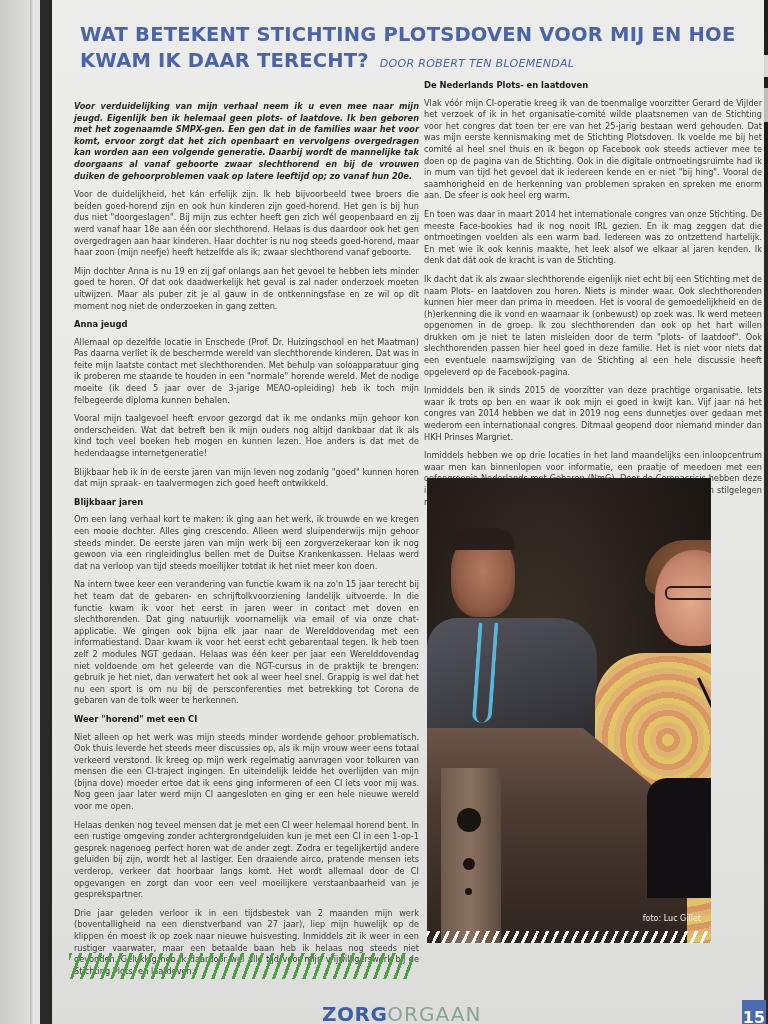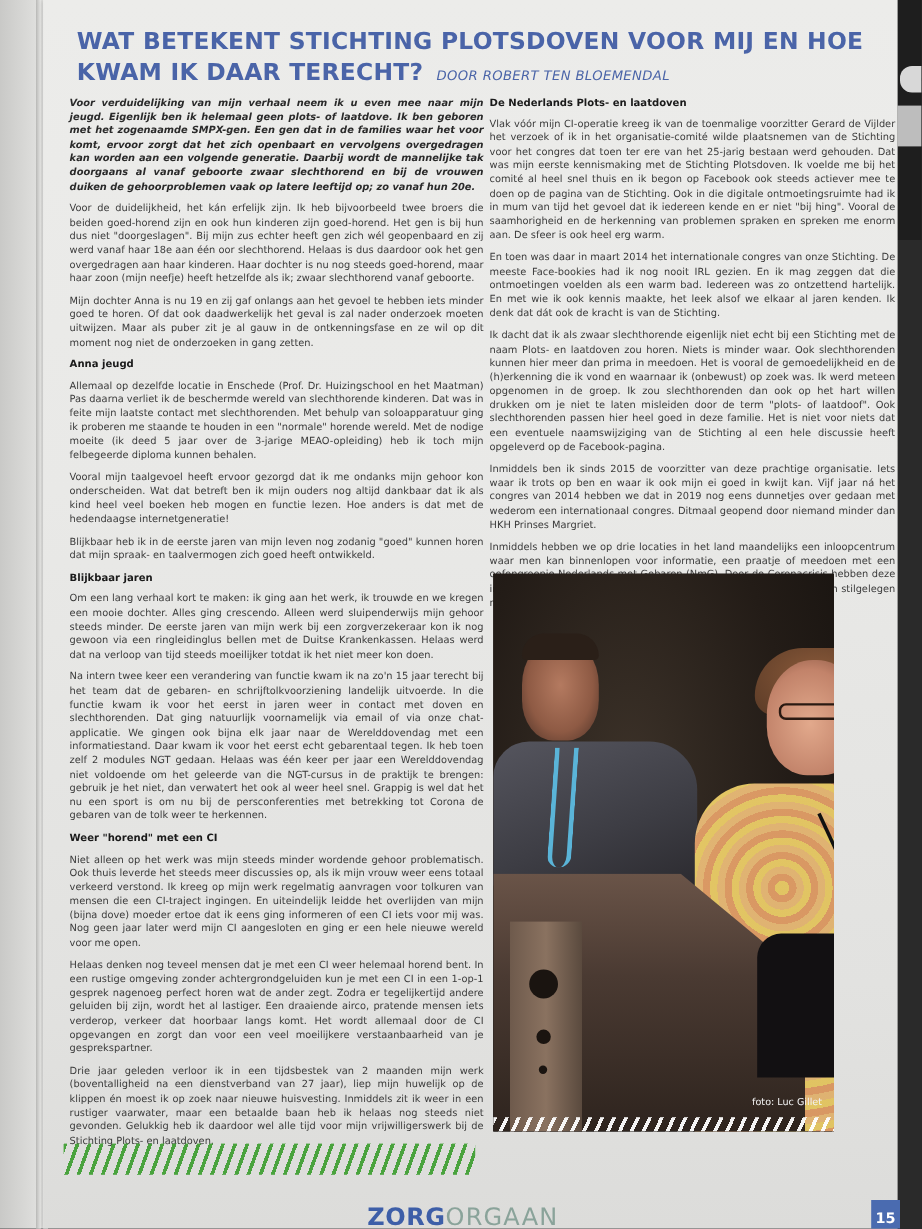--- a/index.html
+++ b/index.html
@@ -23,21 +23,21 @@
     }
     .right-strip .logo-frag {
       position: absolute; left: 4px; top: 55px; width: 18px; height: 22px;
       border-radius: 10px 0 0 10px; background: #d8d8d8;
     }
     .right-strip .txt-frag {
       position: absolute; left: 2px; top: 88px; width: 20px; height: 34px;
       background: #bdbdbd;
     }
     .page {
-      position: absolute; left: 36px; top: 0; width: 712px; height: 1024px;
+      position: absolute; left: 52px; top: 0; width: 712px; height: 1024px;
       background: linear-gradient(180deg, #ececea 0%, #e9e9e7 40%, #e2e2e0 80%, #dcdcda 100%);
       box-shadow: -2px 0 4px rgba(0,0,0,0.15);
     }
     .headline {
       position: absolute; left: 28px; top: 22px; width: 680px;
       color: #4a64a8;
       font-family: "DejaVu Sans", sans-serif;
       font-weight: bold;
       font-size: 19.5px; line-height: 26px; letter-spacing: 0.2px;
     }
@@ -48,21 +48,21 @@
     .col {
       position: absolute; top: 80px;
       font-family: "DejaVu Sans", sans-serif;
       color: #3a3a3a;
       font-size: 8.2px; line-height: 11.6px;
       text-align: justify;
     }
     .col-left { left: 22px; width: 345px; }
     .col-right { left: 372px; width: 338px; }
     .col p { margin-bottom: 7px; }
-    .col p.intro { font-weight: bold; font-style: italic; color: #2a2a2a; }
+    .col p.intro { font-weight: bold; font-style: italic; color: #2a2a2a; margin-top: 21px; }
     .col h3 { font-size: 8.4px; font-weight: bold; color: #1a1a1a; margin-bottom: 6px; }
     .photo {
       position: absolute; left: 375px; top: 478px; width: 284px; height: 465px;
       background: #1c1714; overflow: hidden;
     }
     .photo .bg {
       position: absolute; inset: 0;
       background: radial-gradient(ellipse at 40% 35%, #3b3128 0%, #231c17 55%, #15110e 100%);
     }
     .photo .man-head {
@@ -137,21 +137,21 @@
     }
     .masthead {
       position: absolute; left: 270px; top: 1002px;
       font-family: "DejaVu Sans", sans-serif; font-size: 20px; letter-spacing: 0.5px;
     }
     .masthead .zorg { color: #3d5ea8; font-weight: bold; }
     .masthead .orgaan { color: #8aa39a; font-weight: normal; letter-spacing: 1px; }
     .page-number {
       position: absolute; left: 690px; top: 1000px; width: 24px; height: 24px;
       background: #4a6bb0; color: #ffffff;
-      font-family: "DejaVu Sans", sans-serif; font-size: 12px; font-weight: bold;
+      font-family: "DejaVu Sans", sans-serif; font-size: 16px; font-weight: bold;
       text-align: center; padding-top: 8px;
     }
   </style>
 </head>
 <body>
 
 <div class="left-page-edge">
   <div class="fold"></div>
 </div>
 <div class="right-strip">
@@ -165,21 +165,21 @@
     <span>WAT BETEKENT STICHTING PLOTSDOVEN VOOR MIJ EN HOE KWAM IK DAAR TERECHT?</span>
     <span class="byline">DOOR ROBERT TEN BLOEMENDAL</span>
   </h1>
 
   <div class="col col-left">
     <p class="intro">Voor verduidelijking van mijn verhaal neem ik u even mee naar mijn jeugd. Eigenlijk ben ik helemaal geen plots- of laatdove. Ik ben geboren met het zogenaamde SMPX-gen. Een gen dat in de families waar het voor komt, ervoor zorgt dat het zich openbaart en vervolgens overgedragen kan worden aan een volgende generatie. Daarbij wordt de mannelijke tak doorgaans al vanaf geboorte zwaar slechthorend en bij de vrouwen duiken de gehoorproblemen vaak op latere leeftijd op; zo vanaf hun 20e.</p>
     <p>Voor de duidelijkheid, het kán erfelijk zijn. Ik heb bijvoorbeeld twee broers die beiden goed-horend zijn en ook hun kinderen zijn goed-horend. Het gen is bij hun dus niet "doorgeslagen". Bij mijn zus echter heeft gen zich wél geopenbaard en zij werd vanaf haar 18e aan één oor slechthorend. Helaas is dus daardoor ook het gen overgedragen aan haar kinderen. Haar dochter is nu nog steeds goed-horend, maar haar zoon (mijn neefje) heeft hetzelfde als ik; zwaar slechthorend vanaf geboorte.</p>
     <p>Mijn dochter Anna is nu 19 en zij gaf onlangs aan het gevoel te hebben iets minder goed te horen. Of dat ook daadwerkelijk het geval is zal nader onderzoek moeten uitwijzen. Maar als puber zit je al gauw in de ontkenningsfase en ze wil op dit moment nog niet de onderzoeken in gang zetten.</p>
     <h3>Anna jeugd</h3>
     <p>Allemaal op dezelfde locatie in Enschede (Prof. Dr. Huizingschool en het Maatman) Pas daarna verliet ik de beschermde wereld van slechthorende kinderen. Dat was in feite mijn laatste contact met slechthorenden. Met behulp van soloapparatuur ging ik proberen me staande te houden in een "normale" horende wereld. Met de nodige moeite (ik deed 5 jaar over de 3-jarige MEAO-opleiding) heb ik toch mijn felbegeerde diploma kunnen behalen.</p>
-    <p>Vooral mijn taalgevoel heeft ervoor gezorgd dat ik me ondanks mijn gehoor kon onderscheiden. Wat dat betreft ben ik mijn ouders nog altijd dankbaar dat ik als kind heel veel boeken heb mogen en functie lezen. Hoe anders is dat met de hedendaagse internetgeneratie!</p>
+    <p>Vooral mijn taalgevoel heeft ervoor gezorgd dat ik me ondanks mijn gehoor kon onderscheiden. Wat dat betreft ben ik mijn ouders nog altijd dankbaar dat ik als kind toch veel boeken heb mogen en kunnen lezen. Hoe anders is dat met de hedendaagse internetgeneratie!</p>
     <p>Blijkbaar heb ik in de eerste jaren van mijn leven nog zodanig "goed" kunnen horen dat mijn spraak- en taalvermogen zich goed heeft ontwikkeld.</p>
     <h3>Blijkbaar jaren</h3>
     <p>Om een lang verhaal kort te maken: ik ging aan het werk, ik trouwde en we kregen een mooie dochter. Alles ging crescendo. Alleen werd sluipenderwijs mijn gehoor steeds minder. De eerste jaren van mijn werk bij een zorgverzekeraar kon ik nog gewoon via een ringleidinglus bellen met de Duitse Krankenkassen. Helaas werd dat na verloop van tijd steeds moeilijker totdat ik het niet meer kon doen.</p>
     <p>Na intern twee keer een verandering van functie kwam ik na zo'n 15 jaar terecht bij het team dat de gebaren- en schrijftolkvoorziening landelijk uitvoerde. In die functie kwam ik voor het eerst in jaren weer in contact met doven en slechthorenden. Dat ging natuurlijk voornamelijk via email of via onze chat-applicatie. We gingen ook bijna elk jaar naar de Werelddovendag met een informatiestand. Daar kwam ik voor het eerst echt gebarentaal tegen. Ik heb toen zelf 2 modules NGT gedaan. Helaas was één keer per jaar een Werelddovendag niet voldoende om het geleerde van die NGT-cursus in de praktijk te brengen: gebruik je het niet, dan verwatert het ook al weer heel snel. Grappig is wel dat het nu een sport is om nu bij de persconferenties met betrekking tot Corona de gebaren van de tolk weer te herkennen.</p>
     <h3>Weer "horend" met een CI</h3>
     <p>Niet alleen op het werk was mijn steeds minder wordende gehoor problematisch. Ook thuis leverde het steeds meer discussies op, als ik mijn vrouw weer eens totaal verkeerd verstond. Ik kreeg op mijn werk regelmatig aanvragen voor tolkuren van mensen die een CI-traject ingingen. En uiteindelijk leidde het overlijden van mijn (bijna dove) moeder ertoe dat ik eens ging informeren of een CI iets voor mij was. Nog geen jaar later werd mijn CI aangesloten en ging er een hele nieuwe wereld voor me open.</p>
     <p>Helaas denken nog teveel mensen dat je met een CI weer helemaal horend bent. In een rustige omgeving zonder achtergrondgeluiden kun je met een CI in een 1-op-1 gesprek nagenoeg perfect horen wat de ander zegt. Zodra er tegelijkertijd andere geluiden bij zijn, wordt het al lastiger. Een draaiende airco, pratende mensen iets verderop, verkeer dat hoorbaar langs komt. Het wordt allemaal door de CI opgevangen en zorgt dan voor een veel moeilijkere verstaanbaarheid van je gesprekspartner.</p>
     <p>Drie jaar geleden verloor ik in een tijdsbestek van 2 maanden mijn werk (boventalligheid na een dienstverband van 27 jaar), liep mijn huwelijk op de klippen én moest ik op zoek naar nieuwe huisvesting. Inmiddels zit ik weer in een rustiger vaarwater, maar een betaalde baan heb ik helaas nog steeds niet gevonden. Gelukkig heb ik daardoor wel alle tijd voor mijn vrijwilligerswerk bij de Stichting Plots- en laatdoven.</p>
   </div>
 

